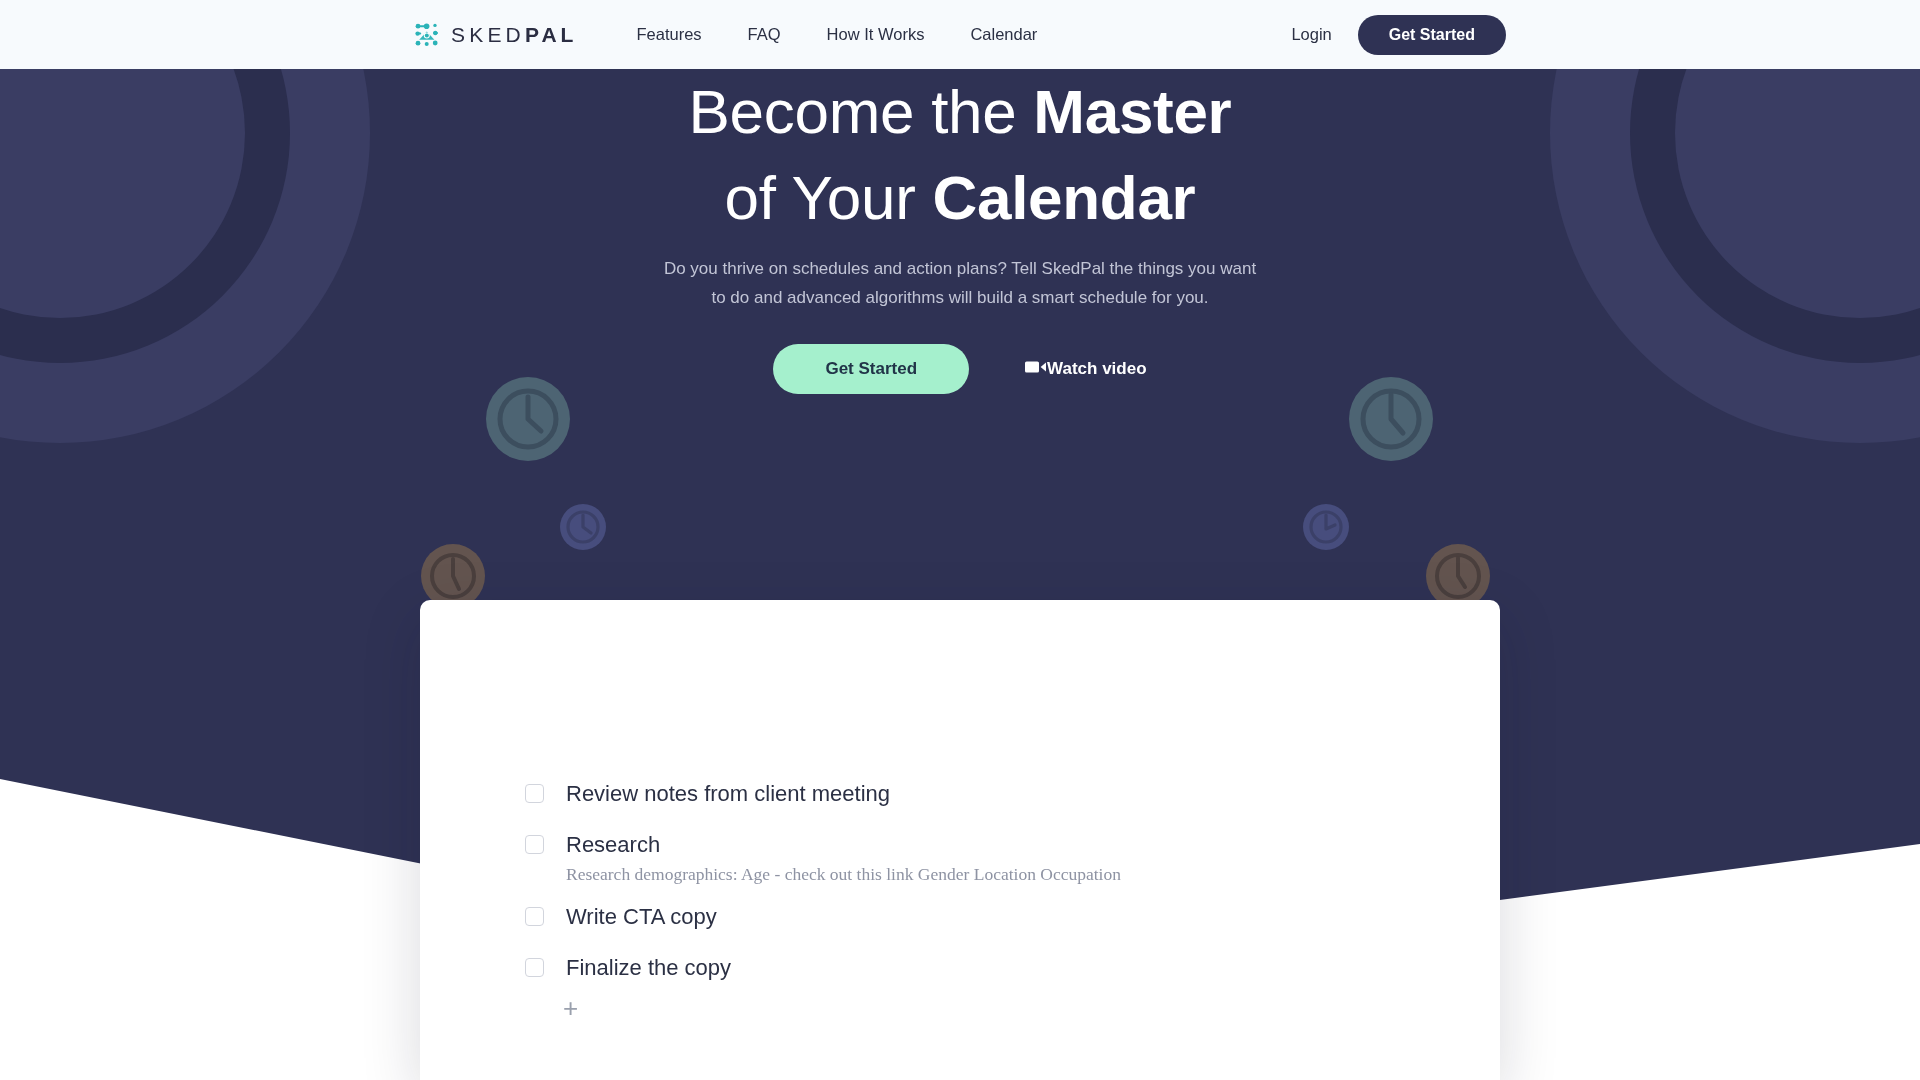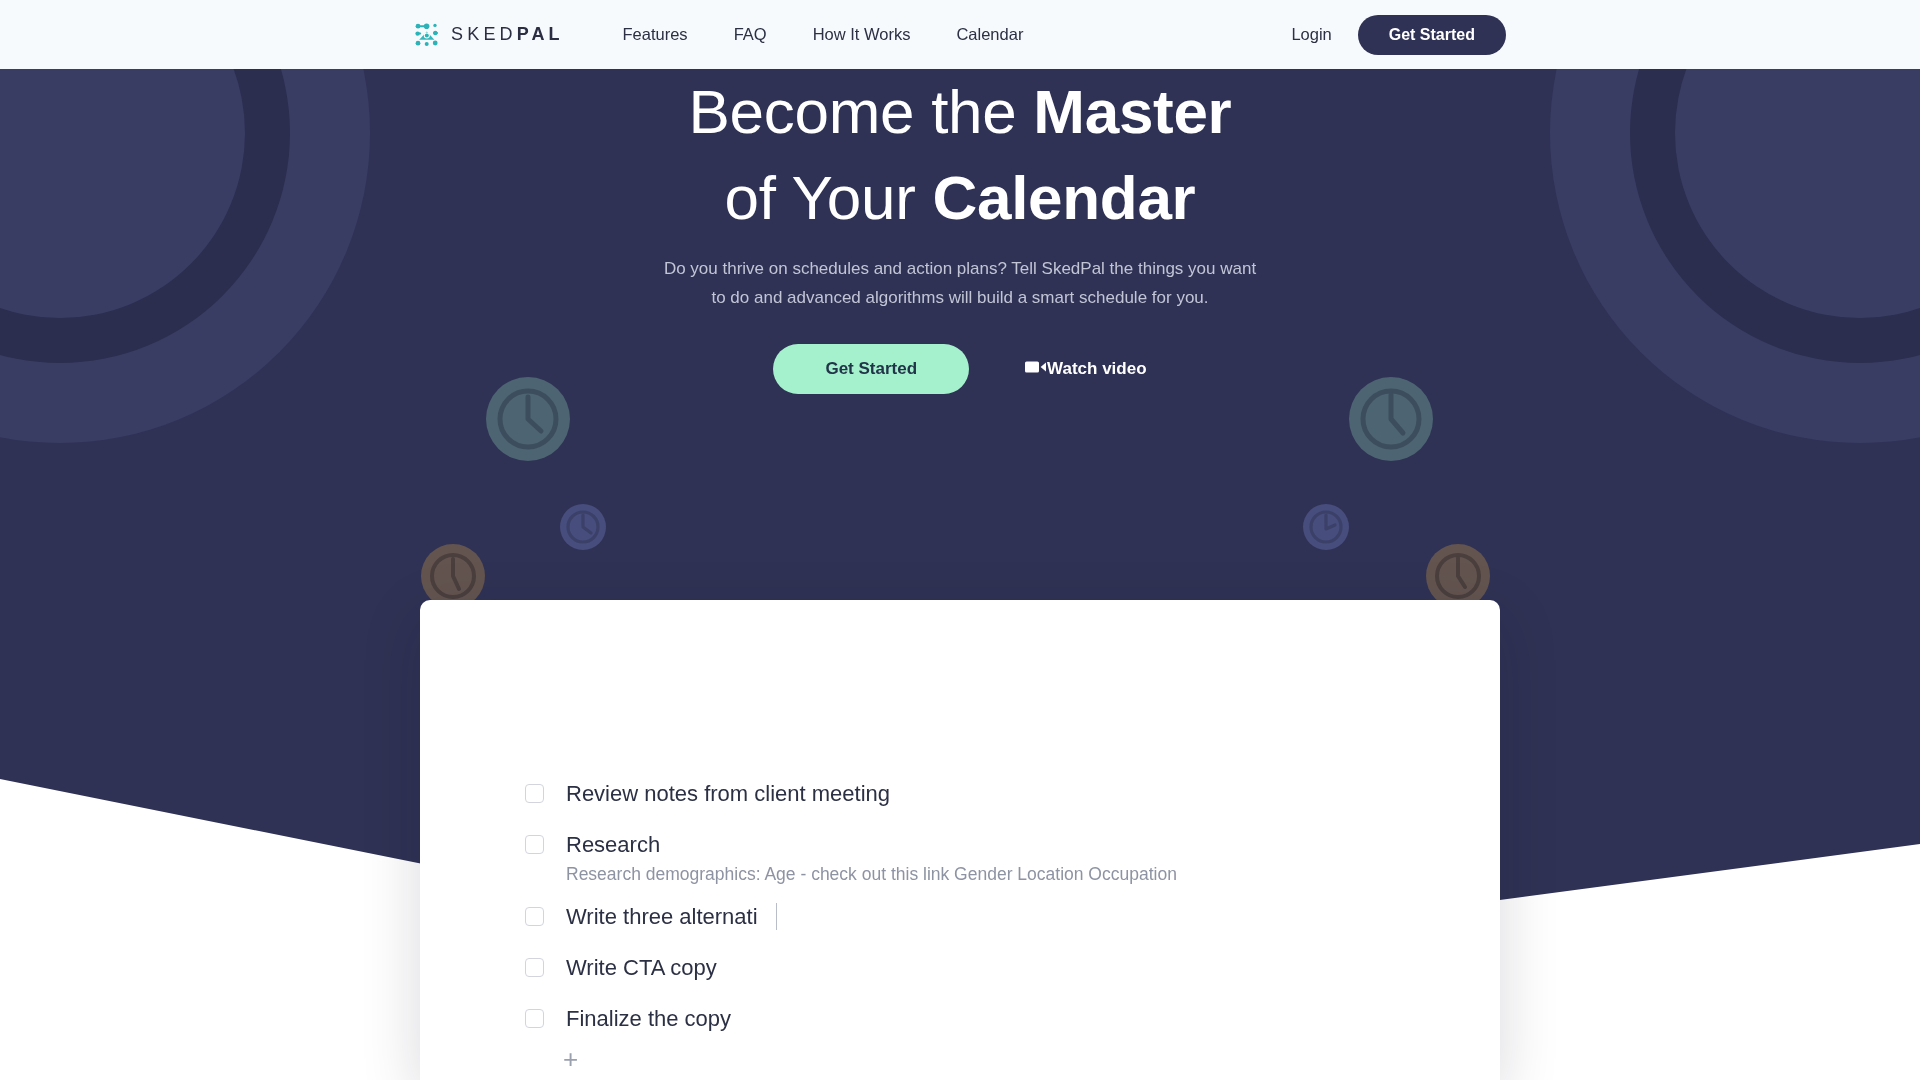--- a/index.html
+++ b/index.html
@@ -19,21 +19,21 @@
     z-index:60;
   }
   .nav-inner {
     width:1920px; height:69px;
     display:flex; align-items:center;
     padding-left:414px; padding-right:414px;
   }
   .brand { display:flex; align-items:center; gap:11px; margin-right:36px; }
   .brand-mark { width:26px; height:26px; display:block; }
   .brand-text {
-    font-size:18px; letter-spacing:4.2px;
+    font-size:21px; letter-spacing:4.2px;
     color:#2b2d42; white-space:nowrap;
     display:flex;
   }
   .brand-sked { font-weight:400; }
   .brand-pal { font-weight:700; letter-spacing:4.0px; }
 
   .nav-links { display:flex; align-items:flex-start; gap:0px; }
   .nav-link {
     font-size:16.5px; color:#2b3044; font-weight:400;
     padding:0 23px; white-space:nowrap; cursor:pointer;
@@ -187,20 +187,21 @@
   .caret {
     width:1.6px; height:27px;
     background:#b9bdc9;
     margin-left:18px;
   }
   .task-note {
     font-size:17.5px; color:#8e93a3; font-weight:400;
     padding-left:41px;
     margin-top:-6px; margin-bottom:6px;
     white-space:nowrap;
+    font-family:Liberation Serif, serif;
   }
   .add-row {
     padding-left:38px; margin-top:5px;
   }
   .plus {
     font-size:26px; color:#9aa0ad; line-height:20px;
     cursor:pointer; display:inline-block;
     font-weight:400;
   }
 </style>
@@ -343,25 +344,20 @@
       <span class="checkbox"></span>
       <span class="task-title">Review notes from client meeting</span>
     </div>
 
     <div class="task-row">
       <span class="checkbox"></span>
       <span class="task-title">Research</span>
     </div>
     <div class="task-note">Research demographics: Age - check out this link Gender Location Occupation</div>
 
-    <div class="task-row">
-      <span class="checkbox"></span>
-      <span class="task-title">Write three alternati</span>
-      <span class="caret"></span>
-    </div>
 
     <div class="task-row">
       <span class="checkbox"></span>
       <span class="task-title">Write CTA copy</span>
     </div>
 
     <div class="task-row">
       <span class="checkbox"></span>
       <span class="task-title">Finalize the copy</span>
     </div>

